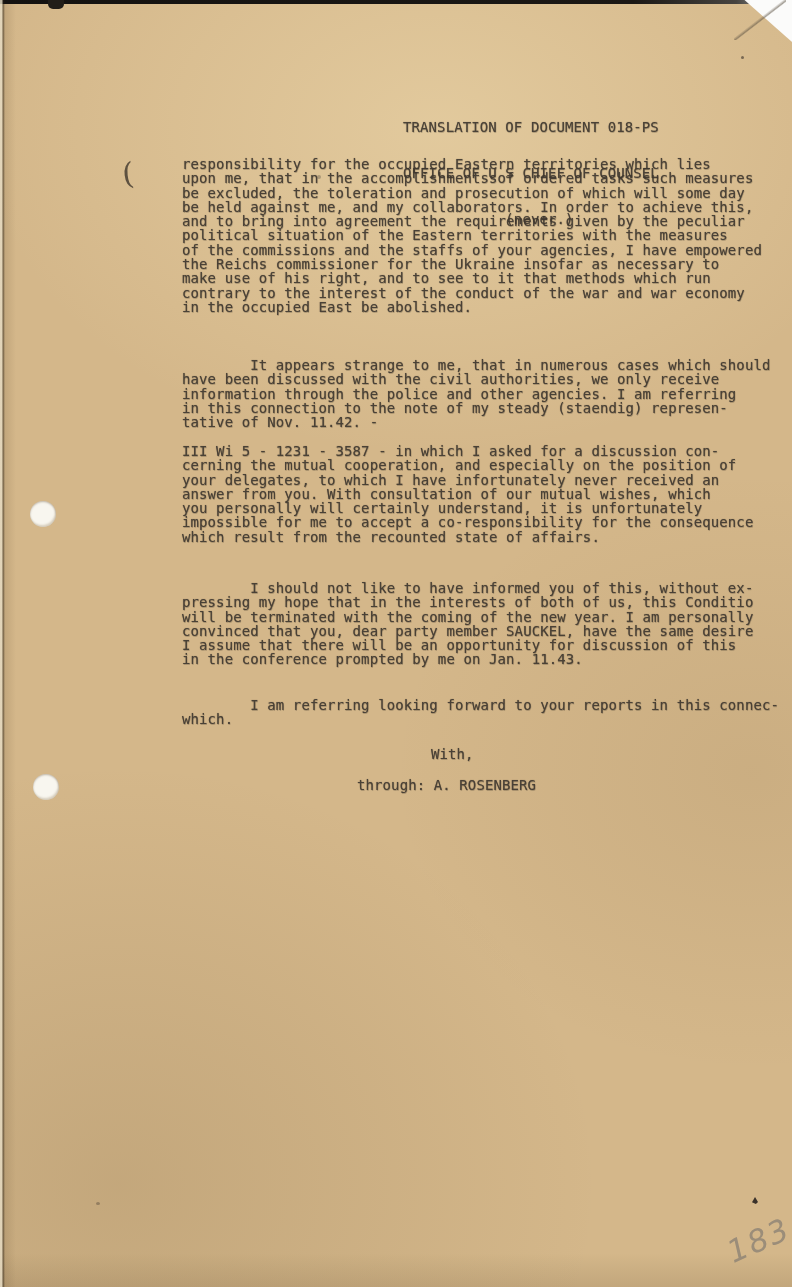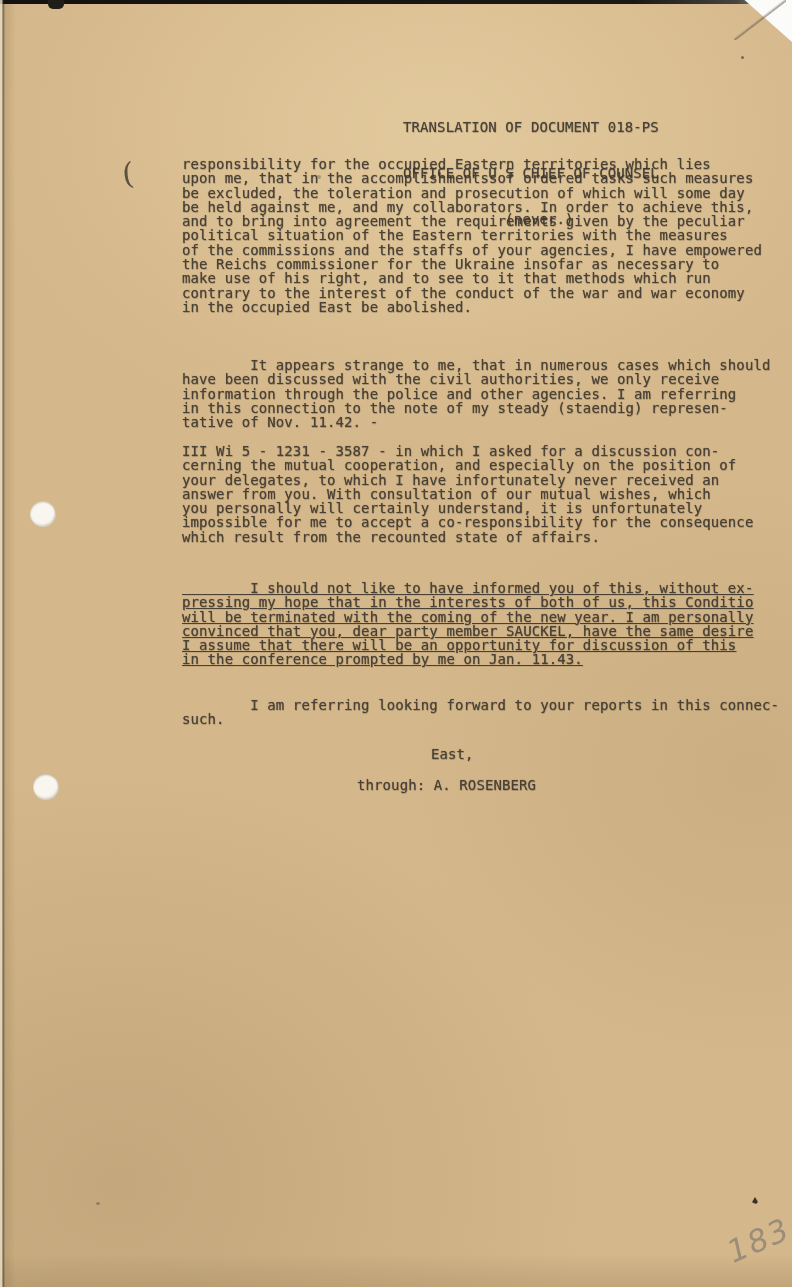--- a/index.html
+++ b/index.html
@@ -46,21 +46,21 @@
     color:var(--ink,#3e372f);
     white-space:pre;
     text-shadow:0 0 1px rgba(62,54,44,0.65), 0.5px 0.5px 0.5px rgba(62,54,44,0.25);
     opacity:.92;
   }
   .tline{white-space:pre;}
   .header-block{left:403px;top:90px;line-height:15.2px;}
   .p1{top:157px;}
   .p2a{top:358px;}
   .p2b{top:444px;}
-  .p3{top:581px;text-decoration:underline;}
+  .p3{top:581px;}
   .p4{top:698px;}
   .salutation{left:431px;top:747px;}
   .signature{left:357px;top:778px;}
 
   
   .margin-mark{
     position:absolute;left:122px;top:156px;
     font-family:"DejaVu Serif", serif;font-size:30px;
     color:rgba(62,54,44,0.8);transform:rotate(-6deg);
   }
@@ -96,20 +96,20 @@
     <div class="tline">OFFICE OF U S CHIEF OF COUNSEL</div>
     <div class="tline">            (never.)</div>
   </div>
 
   <div class="margin-mark">(</div>
 
   <div class="typed p1"><div class="tline">responsibility for the occupied Eastern territories which lies</div><div class="tline">upon me, that in the accomplishmentssof ordered tasks such measures</div><div class="tline">be excluded, the toleration and prosecution of which will some day</div><div class="tline">be held against me, and my collaborators. In order to achieve this,</div><div class="tline">and to bring into agreement the requirements given by the peculiar</div><div class="tline">political situation of the Eastern territories with the measures</div><div class="tline">of the commissions and the staffs of your agencies, I have empowered</div><div class="tline">the Reichs commissioner for the Ukraine insofar as necessary to</div><div class="tline">make use of his right, and to see to it that methods which run</div><div class="tline">contrary to the interest of the conduct of the war and war economy</div><div class="tline">in the occupied East be abolished.</div></div>
   <div class="typed p2a"><div class="tline">        It appears strange to me, that in numerous cases which should</div><div class="tline">have been discussed with the civil authorities, we only receive</div><div class="tline">information through the police and other agencies. I am referring</div><div class="tline">in this connection to the note of my steady (staendig) represen-</div><div class="tline">tative of Nov. 11.42. -</div></div>
   <div class="typed p2b"><div class="tline">III Wi 5 - 1231 - 3587 - in which I asked for a discussion con-</div><div class="tline">cerning the mutual cooperation, and especially on the position of</div><div class="tline">your delegates, to which I have infortunately never received an</div><div class="tline">answer from you. With consultation of our mutual wishes, which</div><div class="tline">you personally will certainly understand, it is unfortunately</div><div class="tline">impossible for me to accept a co-responsibility for the consequence</div><div class="tline">which result from the recounted state of affairs.</div></div>
   <div class="typed p3"><div class="tline">        I should not like to have informed you of this, without ex-</div><div class="tline">pressing my hope that in the interests of both of us, this Conditio</div><div class="tline">will be terminated with the coming of the new year. I am personally</div><div class="tline">convinced that you, dear party member SAUCKEL, have the same desire</div><div class="tline">I assume that there will be an opportunity for discussion of this</div><div class="tline">in the conference prompted by me on Jan. 11.43.</div></div>
-  <div class="typed p4"><div class="tline">        I am referring looking forward to your reports in this connec-</div><div class="tline">such.</div></div>
+  <div class="typed p4"><div class="tline">        I am referring looking forward to your reports in this connec-</div><div class="tline">which.</div></div>
 
-  <div class="typed salutation">East,</div>
+  <div class="typed salutation">With,</div>
   <div class="typed signature">through: A. ROSENBERG</div>
 
   <div class="page-number">183</div>
 
 </div>
 
 </body></html>

